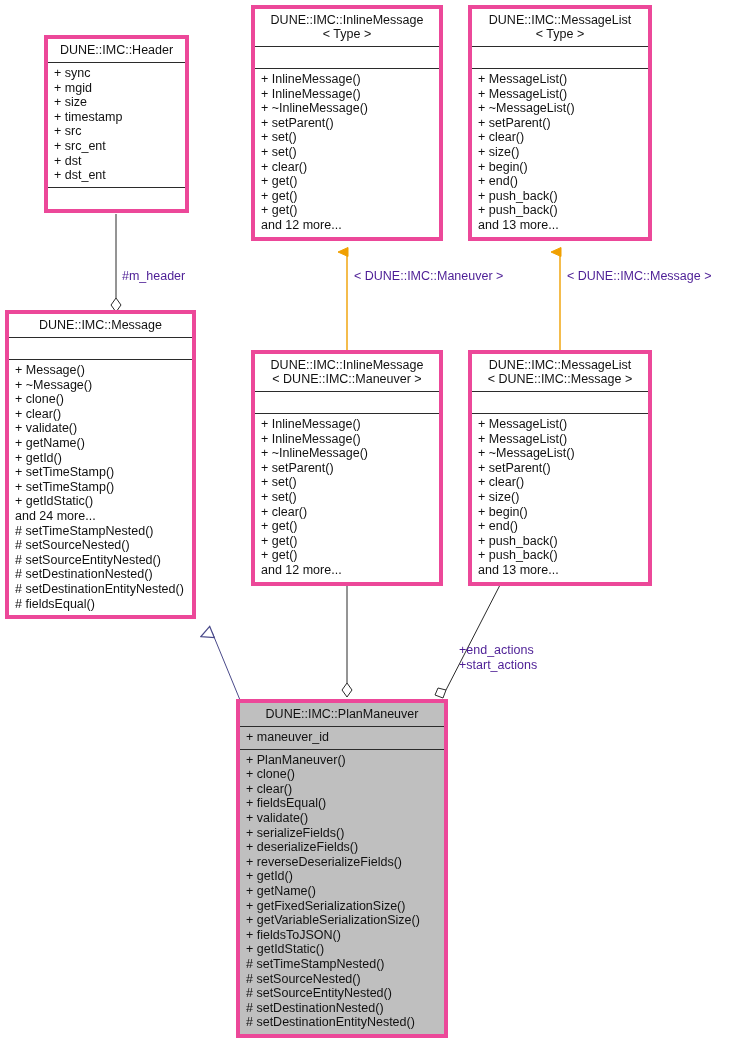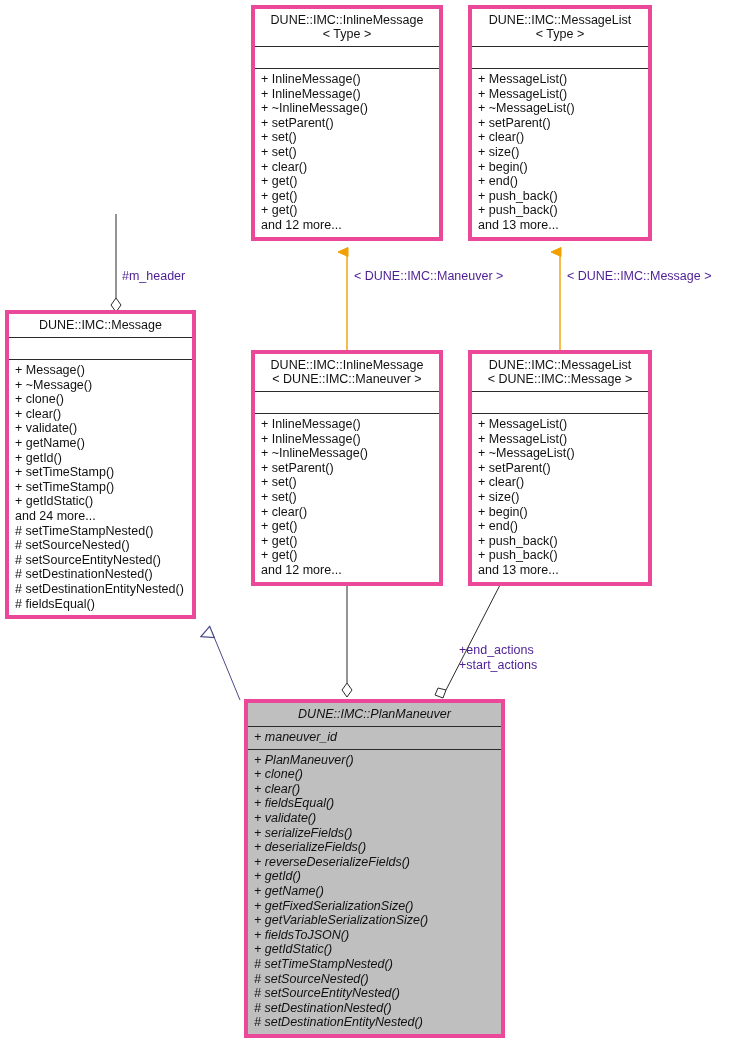--- a/index.html
+++ b/index.html
@@ -94,20 +94,38 @@
 
     <line x1="240" y1="700" x2="212" y2="632" stroke="#4a4a8a" stroke-width="1" marker-end="url(#arrowHollowBlue)"></line>
 
     <line x1="347" y1="585" x2="347" y2="683" stroke="#2b2b2b" stroke-width="1"></line>
     <polygon points="347,683 342,690 347,697 352,690" fill="#ffffff" stroke="#2b2b2b" stroke-width="1"></polygon>
 
     <line x1="500" y1="585" x2="446" y2="690" stroke="#2b2b2b" stroke-width="1"></line>
     <polygon points="446,690 438,688 435,695 443,698" fill="#ffffff" stroke="#2b2b2b" stroke-width="1"></polygon>
   </svg>
 
+  <div class="cls" style="left:44px; top:35px; width:145px;">
+    <div class="cls-title">DUNE::IMC::Header</div>
+    <div class="cls-sep"></div>
+    <div class="cls-section attrs">
+      <div class="row">+ sync</div>
+      <div class="row">+ mgid</div>
+      <div class="row">+ size</div>
+      <div class="row">+ timestamp</div>
+      <div class="row">+ src</div>
+      <div class="row">+ src_ent</div>
+      <div class="row">+ dst</div>
+      <div class="row">+ dst_ent</div>
+    </div>
+    <div class="cls-sep"></div>
+    <div class="cls-section">
+      <div class="empty-pad"></div>
+    </div>
+  </div>
 
   <div class="cls" style="left:251px; top:5px; width:192px;">
     <div class="cls-title">DUNE::IMC::InlineMessage
 &lt; Type &gt;</div>
     <div class="cls-sep"></div>
     <div class="cls-section attrs">
       <div class="empty-pad"></div>
     </div>
     <div class="cls-sep"></div>
     <div class="cls-section">
@@ -226,21 +244,21 @@
       <div class="row">+ push_back()</div>
       <div class="row">and 13 more...</div>
     </div>
   </div>
 
   <div class="edge-label" style="left:353px; top:650px;margin-top:48px;">+data</div>
 
   <div class="edge-label" style="left:459px; top:643px;">+end_actions
 +start_actions</div>
 
-  <div class="cls shaded" style="left:244px; top:699px; width:261px;font-style:italic;">
+  <div class="cls shaded" style="left:236px; top:699px; width:212px;">
     <div class="cls-title">DUNE::IMC::PlanManeuver</div>
     <div class="cls-sep"></div>
     <div class="cls-section attrs">
       <div class="row">+ maneuver_id</div>
     </div>
     <div class="cls-sep"></div>
     <div class="cls-section">
       <div class="row">+ PlanManeuver()</div>
       <div class="row">+ clone()</div>
       <div class="row">+ clear()</div>

